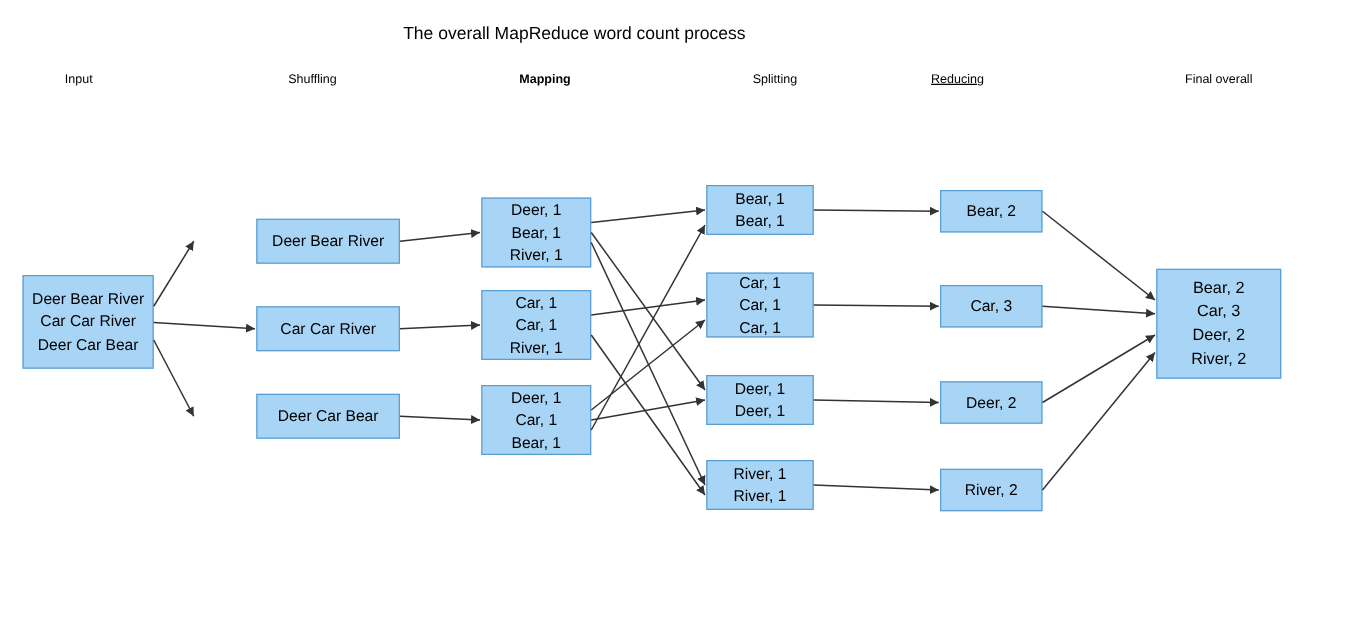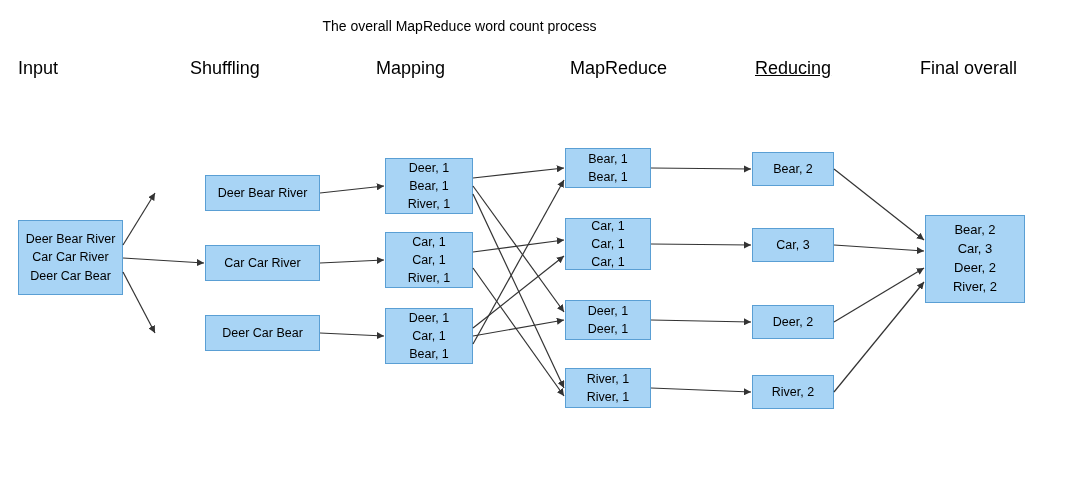--- a/index.html
+++ b/index.html
@@ -20,22 +20,22 @@
     .title {
       text-align: center;
       position: absolute;
       top: 18px;
       width: 100%;
       font-size: 14px;
     }
     .stage-label {
       position: absolute;
       top: 58px;
-      font-size: 18px;
-      text-align: left;
+      font-size: 10px;
+      text-align: center;
     }
     .box {
       position: absolute;
       background: #a8d4f5;
       border: 1px solid #5a9fd4;
       text-align: center;
       display: flex;
       align-items: center;
       justify-content: center;
       line-height: 1.45;
@@ -61,23 +61,23 @@
   </style>
 </head>
 <body>
 
 <div class="diagram-container">
 
   <div class="title">The overall MapReduce word count process</div>
 
   <div class="stage-label" style="left:18px; width:90px;">Input</div>
   <div class="stage-label" style="left:190px; width:120px;">Shuffling</div>
-  <div class="stage-label" style="left:376px; width:100px;">Mapping</div>
-  <div class="stage-label" style="left:570px; width:100px;">MapReduce</div>
-  <div class="stage-label" style="left:755px; width:90px;text-decoration:underline;">Reducing</div>
+  <div class="stage-label" style="left:386px; width:100px;font-weight:bold;">Mapping</div>
+  <div class="stage-label" style="left:570px; width:100px;">Splitting</div>
+  <div class="stage-label" style="left:721px; width:90px;text-decoration:underline;">Reducing</div>
   <div class="stage-label" style="left:920px; width:110px;">Final overall</div>
 
   <div class="box" style="left:18px; top:220px; width:105px; height:75px; white-space:pre-line;">Deer Bear River
 Car Car River
 Deer Car Bear</div>
 
   <div class="box" style="left:205px; top:175px; width:115px; height:36px;">Deer Bear River</div>
   <div class="box" style="left:205px; top:245px; width:115px; height:36px;">Car Car River</div>
   <div class="box" style="left:205px; top:315px; width:115px; height:36px;">Deer Car Bear</div>
 

